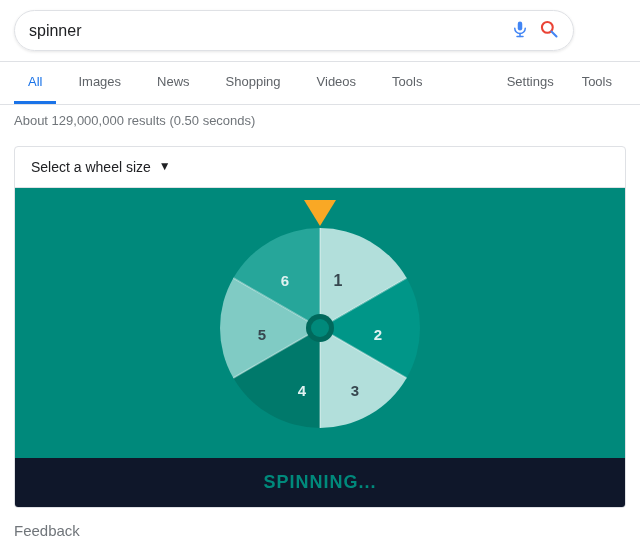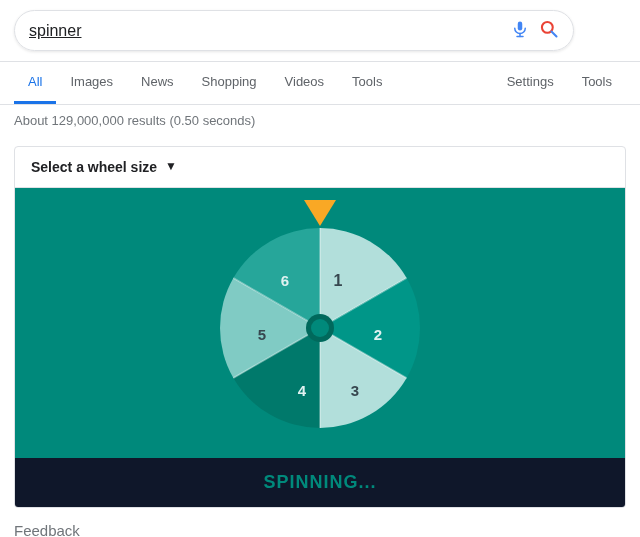--- a/index.html
+++ b/index.html
@@ -11,35 +11,35 @@
       padding: 10px 14px;
       border-bottom: 1px solid #dfe1e5;
     }
     .search-input-wrap {
       display: flex; align-items: center;
       border: 1px solid #dfe1e5; border-radius: 24px;
       padding: 8px 14px; flex: 1; max-width: 560px;
       box-shadow: 0 1px 3px rgba(0,0,0,0.1);
     }
     .search-input {
-      border: none; outline: none; font-size: 16px; flex: 1; color: #202124; text-decoration: underline;
+      border: none; outline: none; font-size: 16px; flex: 1; color: #202124;
     }
     .search-icons {
       display: flex; align-items: center; gap: 10px; margin-left: 10px;
     }
     .search-icon-btn {
       background: none; border: none; cursor: pointer; padding: 0;
     }
 
     
     .nav-tabs {
       display: flex; align-items: flex-start;
       padding: 0 14px;
       border-bottom: 1px solid #dfe1e5;
-      gap: 0;
+      gap: 8px;
     }
     .nav-tab {
       padding: 12px 14px; font-size: 13px; color: #5f6368; cursor: pointer;
       border-bottom: 3px solid transparent; white-space: nowrap;
       text-decoration: none;
     }
     .nav-tab.active { color: #1a73e8; border-bottom: 3px solid #1a73e8; font-weight: 500; }
     .nav-tab-right {
       margin-left: auto; display: flex; gap: 0;
     }
@@ -48,21 +48,21 @@
     .results-info {
       padding: 8px 14px; font-size: 13px; color: #70757a;
     }
 
     
     .spinner-widget {
       border: 1px solid #dfe1e5; margin: 10px 14px; border-radius: 4px; overflow: hidden;
     }
     .wheel-size-header {
       display: flex; align-items: flex-start; padding: 12px 16px;
-      font-size: 14px; font-weight: 700; color: #202124; cursor: pointer;
+      font-size: 14px; font-weight: 400; color: #202124; cursor: pointer;
       border-bottom: 1px solid #dfe1e5;
     }
     .chevron-icon { margin-left: 8px; font-size: 12px; }
 
     
     .spinner-canvas {
       background: #00897b; 
       display: flex; flex-direction: column; align-items: center;
       padding: 30px 0 20px;
       position: relative;

